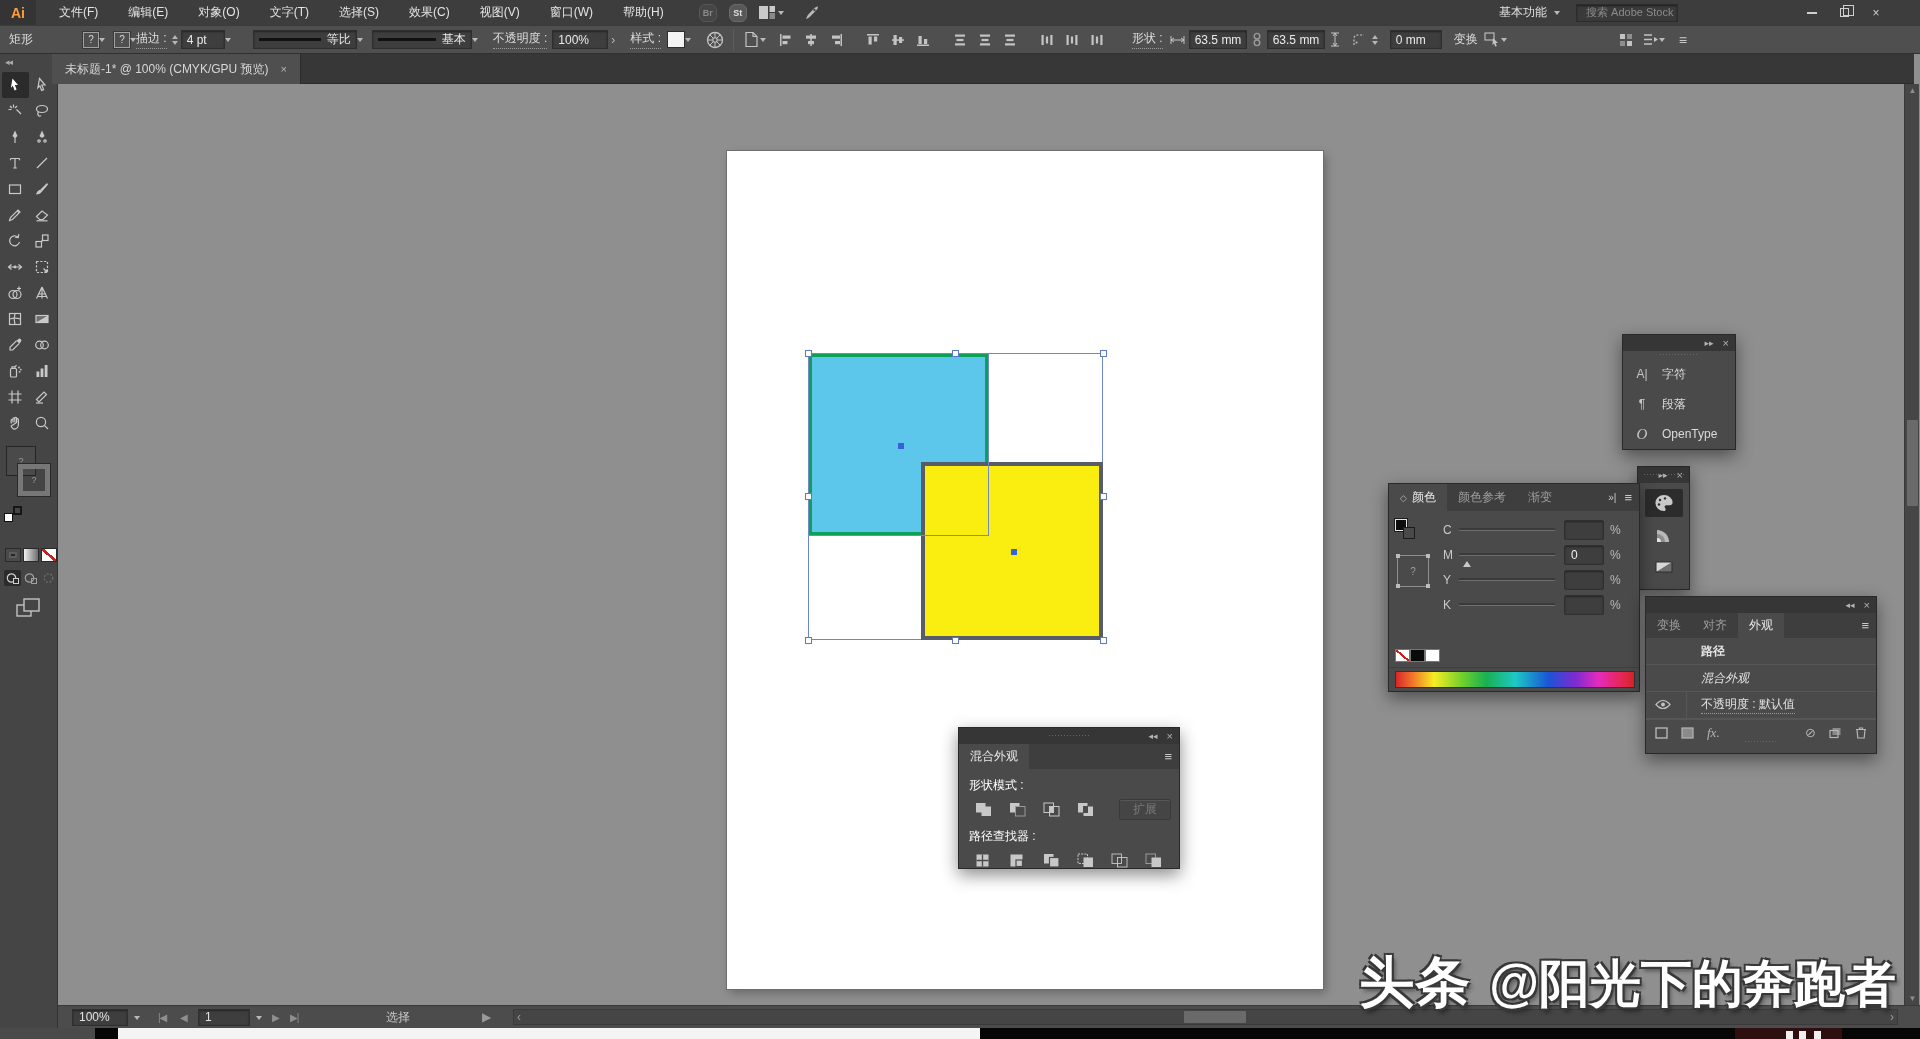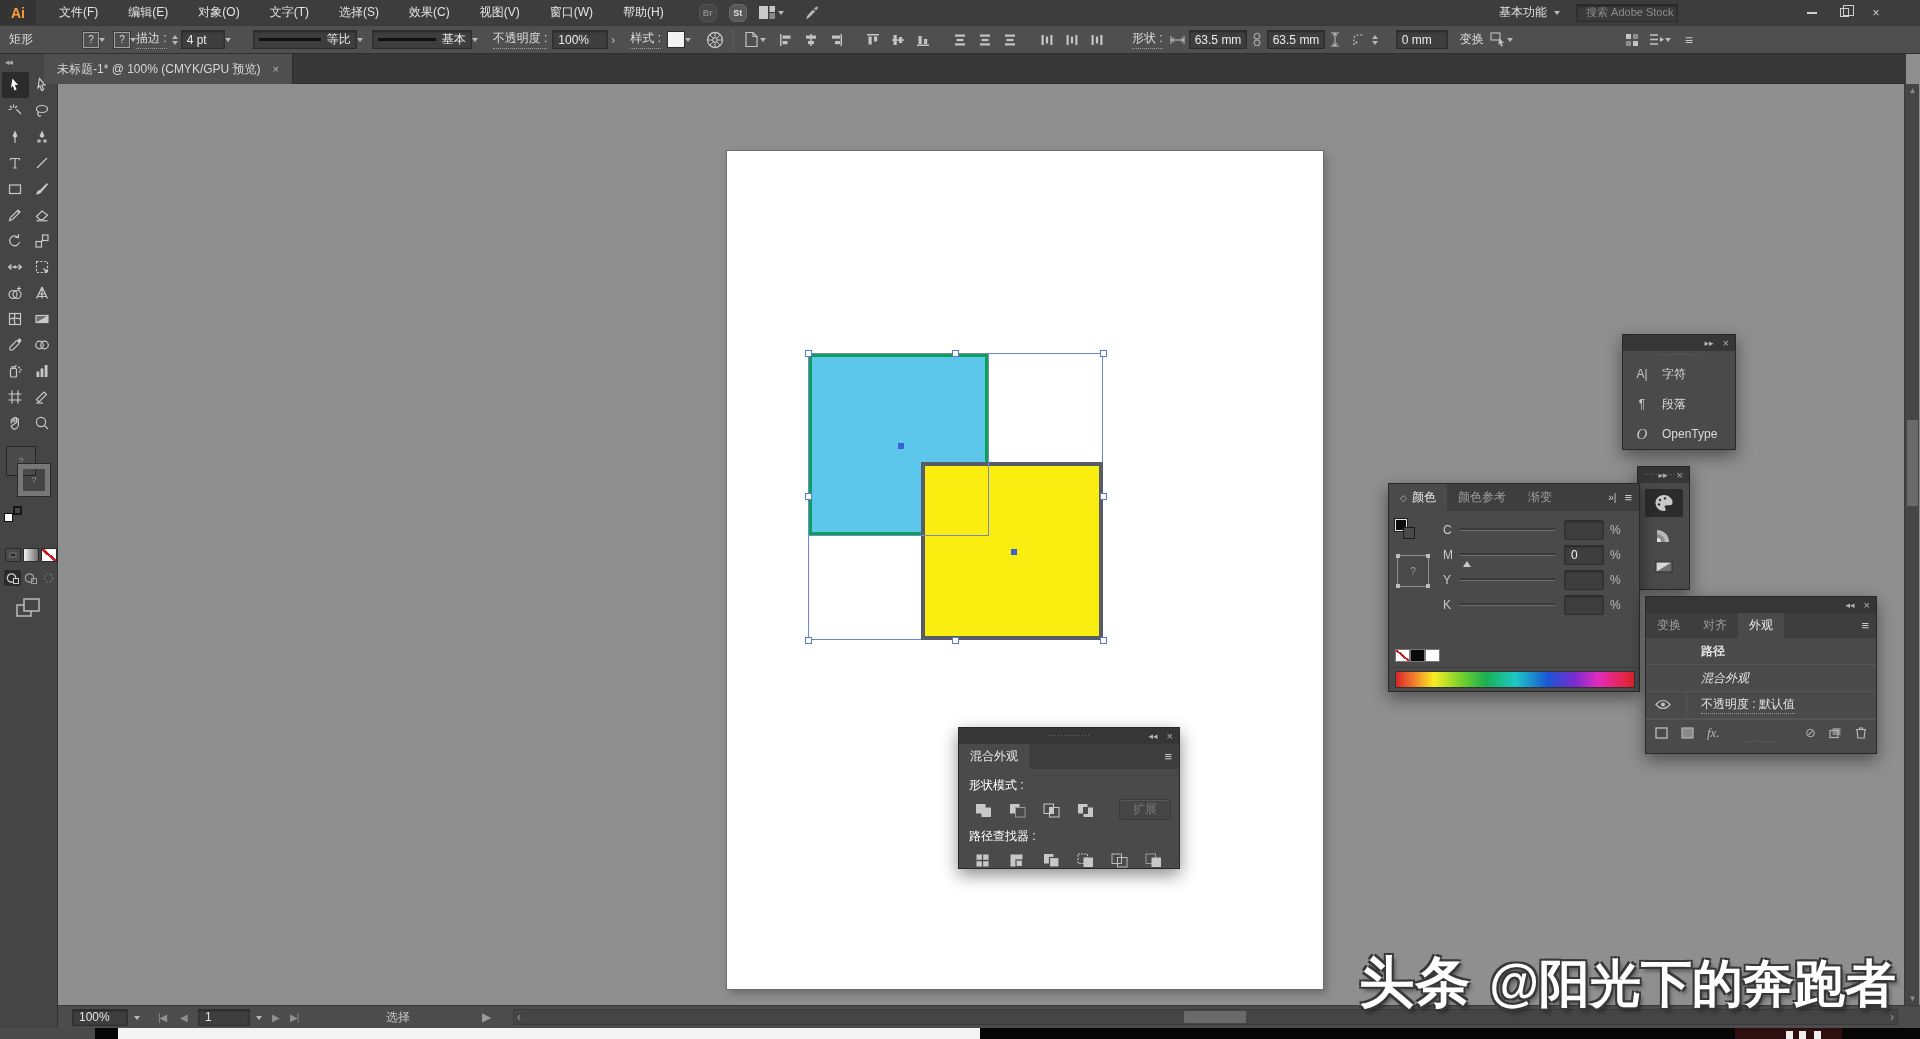--- a/index.html
+++ b/index.html
@@ -59,21 +59,21 @@
 .cbtn-color{background:#262626;box-shadow:inset 0 0 0 3px #4a4a4a, inset 0 0 0 5px #5c5c5c}
 .cbtn-grad{background:linear-gradient(90deg,#f0f0f0,#6d6d6d)}
 .cbtn-none{background:linear-gradient(to top right,#fff 43%,#cf2020 43%,#cf2020 57%,#fff 57%)}
 .draw-modes{display:flex;gap:1px;padding-left:4px;margin-top:8px}
 .dmode{width:17px;height:16px;display:flex;align-items:center;justify-content:center;color:#bdbdbd;border-radius:2px}
 .dmode.active{background:#2b2b2b}
 .dmode.dim{color:#6f6f6f}
 .screen-mode{margin:12px 0 0 16px;color:#c3c3c3}
 
 
-#tab-bar{position:absolute;left:44px;top:54px;width:1862px;height:30px;background:#373737;border-bottom:1px solid #2c2c2c;display:flex;z-index:5}
+#tab-bar{position:absolute;left:52px;top:54px;width:1862px;height:30px;background:#373737;border-bottom:1px solid #2c2c2c;display:flex;z-index:5}
 .doc-tab{height:30px;background:#4f4f4f;display:flex;align-items:center;gap:12px;padding:0 13px;color:#d6d6d6;border-right:1px solid #2b2b2b}
 .tab-close{color:#b5b5b5;font-size:11px}
 #canvas{position:absolute;left:58px;top:84px;width:1862px;height:921px;background:#8f8f8f;overflow:hidden}
 #artboard{position:absolute;left:669px;top:67px;width:596px;height:838px;background:#fff;box-shadow:0 0 0 1px #6e6e6e,3px 4px 9px rgba(0,0,0,.28)}
 .abs{position:absolute}
 #sel-bbox{left:750px;top:269px;width:295px;height:287px;border:1px solid #6d87cf}
 #cyan-square{left:750px;top:269px;width:181px;height:183px;background:#5cc7eb;border:4px solid #0fa057}
 #yellow-square{left:863px;top:378px;width:182px;height:178px;background:#f9ee10;border:4px solid #575c68}
 #cyan-ghost{left:750px;top:269px;width:181px;height:183px;border:1px solid #7489cc}
 .handle{position:absolute;width:7px;height:7px;background:#fff;border:1px solid #5b79c9}
@@ -103,21 +103,21 @@
 .phead .grip{position:absolute;left:50%;top:6px;transform:translateX(-50%);width:42px;height:4px;background-image:radial-gradient(#666 1px,transparent 1px);background-size:3px 3px}
 .pclose{font-size:11px;line-height:1}
 .ptabs{height:25px;background:#3e3e3e;display:flex;align-items:stretch;color:#9c9c9c}
 .ptab{padding:0 11px;display:flex;align-items:center;gap:5px}
 .ptab.active{background:#4a4a4a;color:#e8e8e8}
 .pmenu{margin-left:auto;display:flex;align-items:center;padding:0 7px;color:#c9c9c9;font-size:13px}
 
 
 #panel-pathfinder{left:958px;top:727px;width:222px;height:142px}
 .pf-label{color:#ffffff;margin:8px 0 5px 10px}
-.pf-row{display:flex;align-items:flex-end;margin-left:12px}
+.pf-row{display:flex;align-items:flex-start;margin-left:12px}
 .pf-btn{width:24px;height:20px;display:flex;align-items:center;justify-content:center;margin-right:10px}
 .expand-btn{width:52px;height:21px;background:#454545;border:1px solid #3a3a3a;box-shadow:inset 0 1px 0 #575757;color:#7a7a7a;display:flex;align-items:center;justify-content:center;margin-left:12px;border-radius:2px}
 
 
 #panel-color{left:1388px;top:483px;width:252px;height:209px}
 #panel-color .ptabs{height:27px}
 .cp-body{position:relative;height:156px}
 .cp-mini{position:absolute;left:6px;top:8px;width:24px;height:22px}
 .cp-mini .f{position:absolute;left:0;top:0;width:12px;height:12px;background:#0d0d0d;border:1px solid #e6e6e6;outline:1px solid #1c1c1c}
 .cp-mini .s{position:absolute;left:8px;top:8px;width:12px;height:12px;background:#4a4a4a;border:1px solid #1c1c1c}
@@ -385,21 +385,21 @@
   <span class="cb-icon" style="margin-left:12px">
     <svg width="14" height="14" viewBox="0 0 14 14">
         <path d="M2 12 V6 Q2 2 6 2 H12" stroke="#c3c3c3" fill="none" stroke-width="1.2" stroke-dasharray="2 1.6"></path>
         <circle cx="4.5" cy="9.5" r="1" fill="#c3c3c3"></circle>
       </svg>
   </span>
   <span class="stepper" style="margin-left:6px">
       <i class="up"></i>
       <i class="dn"></i>
     </span>
-  <span class="well" style="margin-left:18px;width:52px">0 mm</span>
+  <span class="well" style="margin-left:12px;width:52px">0 mm</span>
   <span style="margin-left:12px">变换</span>
   <span class="cb-icon" style="margin-left:6px">
     <svg width="17" height="15" viewBox="0 0 17 15">
         <rect x="1" y="1" width="9" height="7" fill="none" stroke="#c3c3c3" stroke-width="1.1"></rect>
         <path d="M9 6 L14 11 H11.6 L12.8 14 L11.2 14.6 L10 11.6 L8.4 13 Z" fill="#c3c3c3"></path>
       </svg>
     <i class="caret"></i>
   </span>
   <span class="cb-icon" style="margin-left:112px">
     <svg width="14" height="14" viewBox="0 0 14 14">

